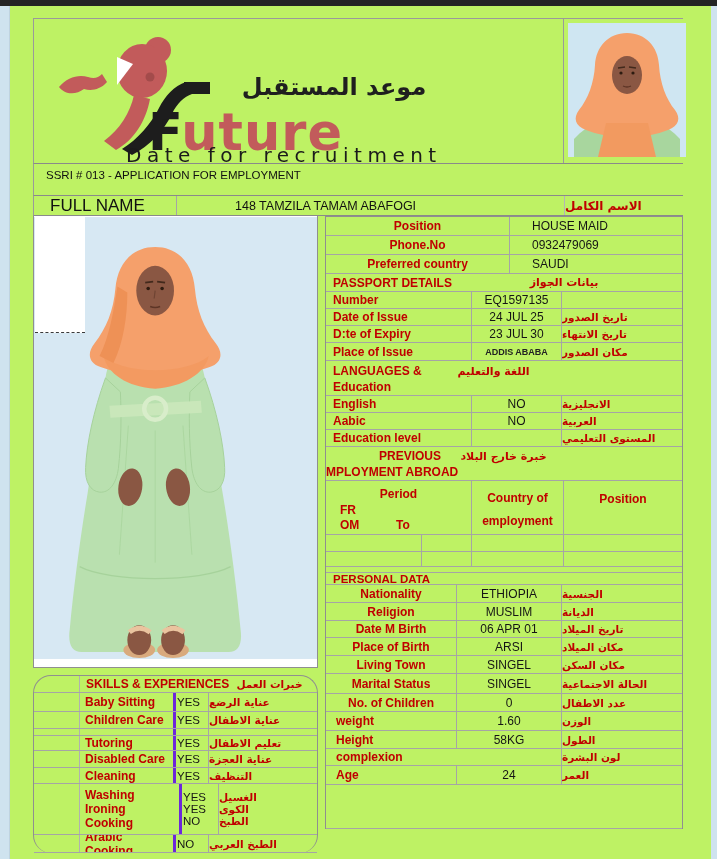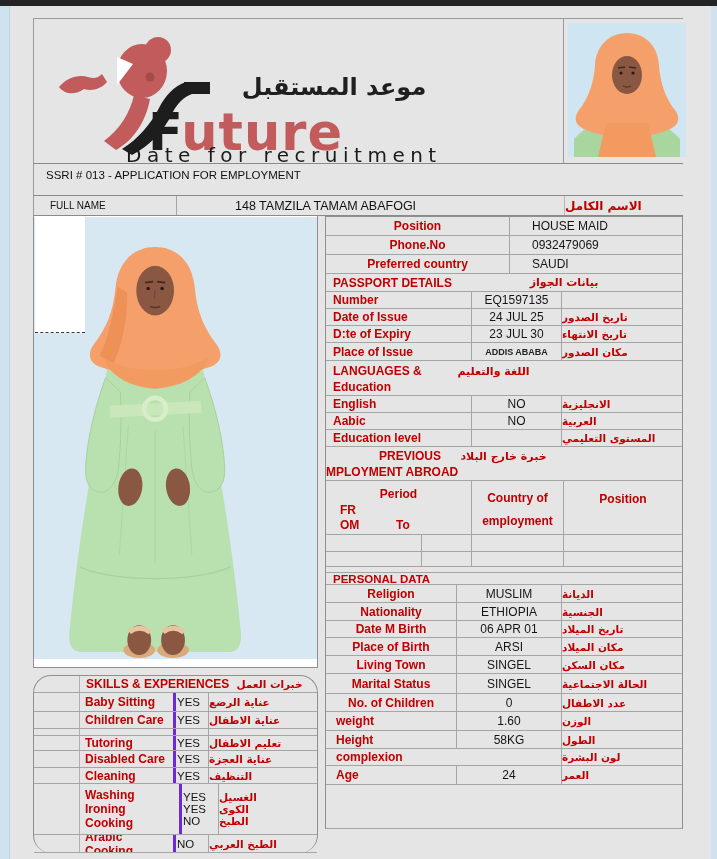--- a/index.html
+++ b/index.html
@@ -1,37 +1,37 @@
 <!DOCTYPE html>
 <html><head>
 <meta charset="utf-8">
 <style>
   html,body{margin:0;padding:0;background:#ffffff;}
   body{font-family:"Liberation Sans",sans-serif;}
-  #page{position:relative;width:717px;height:859px;background:#e5e5e5;overflow:hidden;}
+  #page{position:relative;width:717px;height:859px;background:#bef264;overflow:hidden;}
   .abs{position:absolute;box-sizing:border-box;}
   
   #topbar{left:0;top:0;width:717px;height:6px;background:#242424;}
   #edgeL{left:0;top:6px;width:10px;height:853px;background:#cfe3ef;border-right:1px solid #bfd3e0;}
   #edgeR{left:711px;top:6px;width:6px;height:853px;background:#cfe3ef;}
   
   #logoCell{left:33px;top:18px;width:530px;height:145px;border-top:1px solid #9a9a9a;border-left:1px solid #9a9a9a;}
   #logoArt{position:absolute;left:0;top:0;}
   .brandAr{position:absolute;left:180px;top:56px;width:240px;text-align:center;font-family:"DejaVu Sans",sans-serif;direction:rtl;font-weight:700;font-size:24px;color:#1f1f1f;line-height:1;}
   .brandName{position:absolute;left:114px;top:88px;font-family:"DejaVu Sans",sans-serif;font-weight:700;font-size:51px;line-height:1;letter-spacing:1px;}
   .brandF{color:#1d1d1d;}
   .brandRest{color:#c25b5b;}
   .tagline{position:absolute;left:92px;top:124px;font-family:"DejaVu Sans",sans-serif;font-weight:500;font-size:20px;letter-spacing:5.5px;color:#1b1b1b;white-space:nowrap;}
   
   #photoCellSmall{left:563px;top:18px;width:120px;height:145px;border-top:1px solid #9a9a9a;border-left:1px solid #9a9a9a;}
   
   #titleRow{left:33px;top:163px;width:650px;height:33px;border-top:1px solid #8a8a8a;border-bottom:1px solid #8a8a8a;border-left:1px solid #9a9a9a;padding:5px 0 0 12px;font-size:11.5px;color:#111;}
   
   #fullNameRow{left:33px;top:196px;width:650px;height:20px;border-bottom:1px solid #8a8a8a;border-left:1px solid #9a9a9a;display:flex;}
-  .fnLbl{width:142px;display:flex;align-items:center;padding-left:16px;font-size:10px;color:#111;box-sizing:border-box;}
+  .fnLbl{width:142px;display:flex;align-items:center;padding-left:16px;font-size:17px;color:#111;box-sizing:border-box;}
   .fnVal{width:388px;display:flex;align-items:center;padding-left:58px;font-size:12.5px;color:#111;border-left:1px solid #a5a5a5;box-sizing:border-box;}
   .fnAr{flex:1;display:flex;align-items:center;justify-content:flex-end;padding-right:10px;border-left:1px solid #b5b5b5;box-sizing:border-box;}
   
   #photoCellLarge{left:33px;top:216px;width:285px;height:452px;border-left:1px solid #8f8f8f;border-right:1px solid #8f8f8f;border-bottom:1px solid #8f8f8f;background:#fff;}
   #photoOverlay{position:absolute;left:1px;top:0;width:50px;height:116px;background:#ffffff;border-bottom:1px dashed #3a3a3a;}
   
   #rtable{left:325px;top:216px;width:358px;border-top:1px solid #8f8f8f;border-left:1px solid #8f8f8f;border-right:1px solid #8f8f8f;}
   .rrow{display:flex;border-bottom:1px solid #a5a5a5;box-sizing:border-box;position:relative;}
   .no-bb{border-bottom:none;}
   .cell{box-sizing:border-box;display:flex;align-items:center;overflow:hidden;}
@@ -244,28 +244,28 @@
       <div class="cell vdiv" style="width:50px"></div>
       <div class="cell vdiv" style="width:92px"></div>
       <div class="cell vdiv" style="flex:1"></div>
     </div>
     <div class="rrow" style="height:6px"></div>
 
     <div class="rrow" style="height:12px">
       <div class="cell lbl pl" style="font-size:11.5px">PERSONAL DATA</div>
     </div>
     <div class="rrow" style="height:18px">
+      <div class="cell lbl p-l">Nationality</div>
+      <div class="cell val p-v vdiv">ETHIOPIA</div>
+      <div class="cell ar w-a vdiv">الجنسية</div>
+    </div>
+    <div class="rrow" style="height:18px">
       <div class="cell lbl p-l">Religion</div>
       <div class="cell val p-v vdiv">MUSLIM</div>
       <div class="cell ar w-a vdiv">الديانة</div>
-    </div>
-    <div class="rrow" style="height:18px">
-      <div class="cell lbl p-l">Nationality</div>
-      <div class="cell val p-v vdiv">ETHIOPIA</div>
-      <div class="cell ar w-a vdiv">الجنسية</div>
     </div>
     <div class="rrow" style="height:17px">
       <div class="cell lbl p-l">Date M Birth</div>
       <div class="cell val p-v vdiv">06 APR 01</div>
       <div class="cell ar w-a vdiv">تاريخ الميلاد</div>
     </div>
     <div class="rrow" style="height:18px">
       <div class="cell lbl p-l">Place of Birth</div>
       <div class="cell val p-v vdiv">ARSI</div>
       <div class="cell ar w-a vdiv">مكان الميلاد</div>

